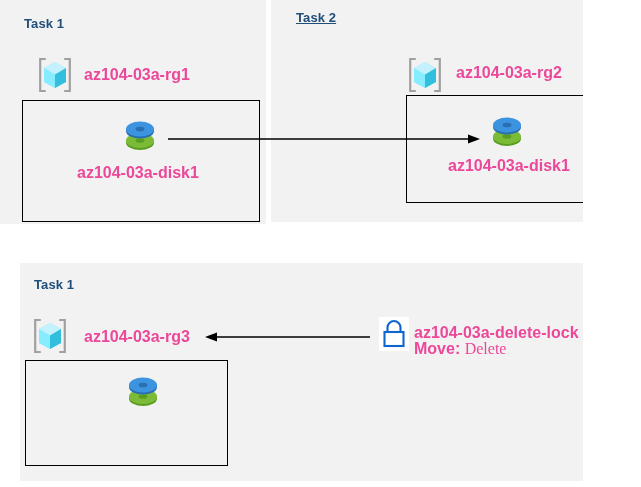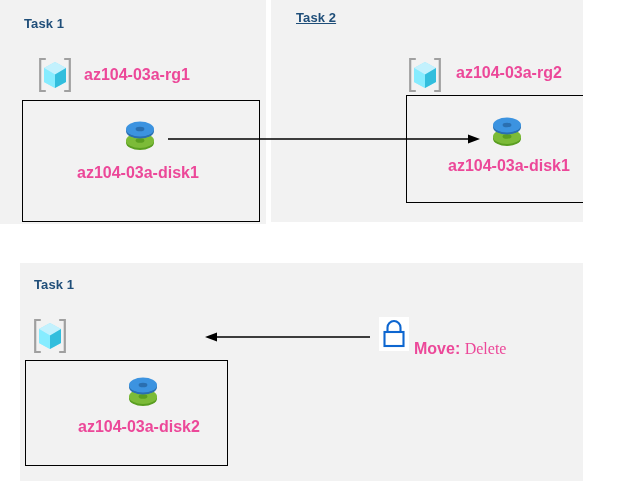--- a/index.html
+++ b/index.html
@@ -195,46 +195,47 @@
   <div class="rg-icon" id="rg3-icon">
     <svg viewBox="0 0 38 38" xmlns="http://www.w3.org/2000/svg">
       <path d="M9 3 L4.2 3 L4.2 35 L9 35" fill="none" stroke="#a0a0a0" stroke-width="2.2" stroke-linecap="round"></path>
       <path d="M29 3 L33.8 3 L33.8 35 L29 35" fill="none" stroke="#a0a0a0" stroke-width="2.2" stroke-linecap="round"></path>
       <polygon points="19,6 30,12 30,26 19,32 8,26 8,12" fill="#9cebff"></polygon>
       <polygon points="19,6 30,12 19,18.5 8,12" fill="#c3f1fd"></polygon>
       <polygon points="19,18.5 30,12 30,26 19,32" fill="#32bedd"></polygon>
       <polygon points="19,18.5 19,32 8,26 8,12" fill="#86ecff"></polygon>
     </svg>
   </div>
+  <div class="label" id="label-rg3">az104-03a-rg3</div>
 
   <div class="disk-icon" id="disk2-icon">
     <svg viewBox="0 0 36 40" xmlns="http://www.w3.org/2000/svg">
       <ellipse cx="18" cy="26.5" rx="14" ry="7.5" fill="#5a9e21"></ellipse>
       <ellipse cx="18" cy="24.5" rx="14" ry="7.5" fill="#7cbb38"></ellipse>
       <ellipse cx="18" cy="24.5" rx="4.4" ry="2.3" fill="#5a9e21"></ellipse>
       <ellipse cx="18" cy="15" rx="14" ry="7.5" fill="#2a6fb0"></ellipse>
       <ellipse cx="18" cy="13" rx="14" ry="7.5" fill="#3c93e0"></ellipse>
       <ellipse cx="18" cy="13" rx="4.4" ry="2.3" fill="#2a6fb0"></ellipse>
     </svg>
   </div>
-  <div class="label" id="label-disk2">az104-03a-disk2</div>
 
   <div class="arrow" id="arrow-lock">
     <svg viewBox="0 0 165 18" xmlns="http://www.w3.org/2000/svg">
       <line x1="11" y1="9" x2="165" y2="9" stroke="#000000" stroke-width="1.4"></line>
       <polygon points="0,9 12,4.6 12,13.4" fill="#000000"></polygon>
     </svg>
   </div>
 
   <div id="lock-icon">
     <svg viewBox="0 0 30 34" xmlns="http://www.w3.org/2000/svg">
       <rect x="0" y="0" width="30" height="34" fill="#ffffff"></rect>
       <path d="M8.5 15 L8.5 10.5 A6.5 6.5 0 0 1 21.5 10.5 L21.5 15" fill="none" stroke="#0d66d0" stroke-width="2.1"></path>
       <rect x="5.5" y="15" width="19" height="14" fill="none" stroke="#0d66d0" stroke-width="2.1"></rect>
     </svg>
   </div>
 
+  <div class="label" id="label-lock">az104-03a-delete-lock</div>
   <div class="label" id="label-lock-type">
     <span>Move:</span>
     <span class="label-regular">Delete</span>
   </div>
 
 </div>
 
 </body></html>

